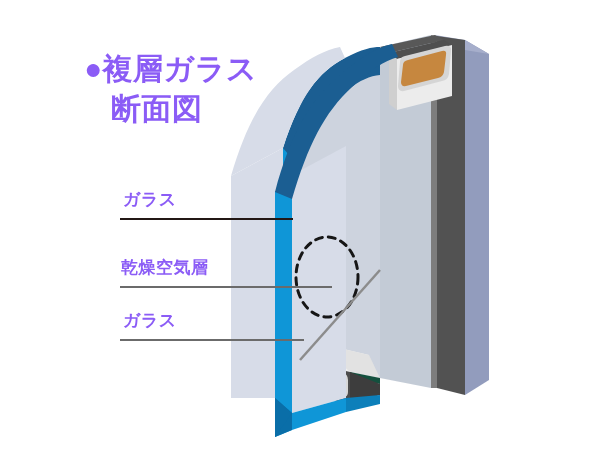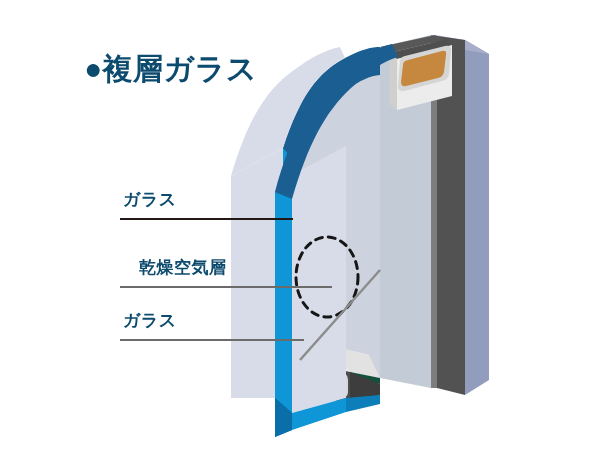--- a/index.html
+++ b/index.html
@@ -19,21 +19,21 @@
   }
   #diagram-svg {
     position: absolute;
     left: 0;
     top: 0;
     width: 600px;
     height: 449px;
   }
   .txt {
     position: absolute;
-    color: #0c4a6e;
+    color: #8b5cf6;
     white-space: pre;
     font-weight: 700;
     letter-spacing: 0.5px;
   }
   #title-line-1 {
     left: 84px;
     top: 52px;
     font-size: 30px;
     line-height: 34px;
   }
@@ -42,21 +42,21 @@
     top: 92px;
     font-size: 30px;
     line-height: 34px;
   }
   .label {
     font-size: 17px;
     line-height: 24px;
     font-weight: 700;
   }
   #label-glass-outer { left: 123px; top: 188px; }
-  #label-air-gap     { left: 139px; top: 256px; }
+  #label-air-gap     { left: 121px; top: 256px; }
   #label-glass-inner { left: 123px; top: 309px; }
 </style>
 </head>
 <body>
 
 <div id="canvas">
 
   <svg id="diagram-svg" viewBox="0 0 600 449">
 
     <g>
@@ -159,18 +159,19 @@
 
     <line x1="300" y1="360" x2="380" y2="270" stroke="#8c8c8c" stroke-width="2.5"></line>
 
     <line x1="120" y1="219" x2="293" y2="219" stroke="#231815" stroke-width="2.2"></line>
     <line x1="120" y1="287" x2="332" y2="287" stroke="#6b6b6b" stroke-width="2.2"></line>
     <line x1="120" y1="340" x2="304" y2="340" stroke="#6b6b6b" stroke-width="2.2"></line>
 
   </svg>
 
   <div class="txt" id="title-line-1">●複層ガラス</div>
+  <div class="txt" id="title-line-2">断面図</div>
 
   <div class="txt label" id="label-glass-outer">ガラス</div>
   <div class="txt label" id="label-air-gap">乾燥空気層</div>
   <div class="txt label" id="label-glass-inner">ガラス</div>
 
 </div>
 
 </body></html>

